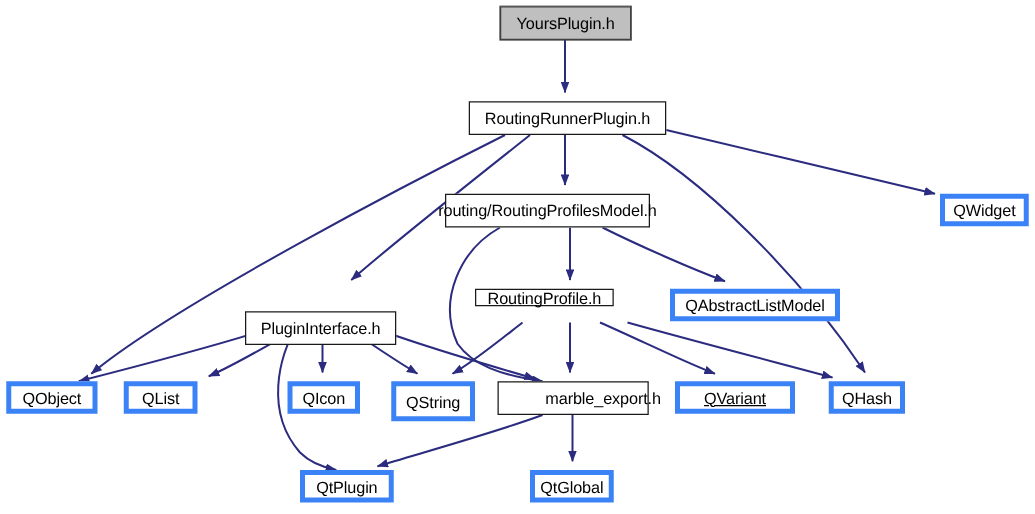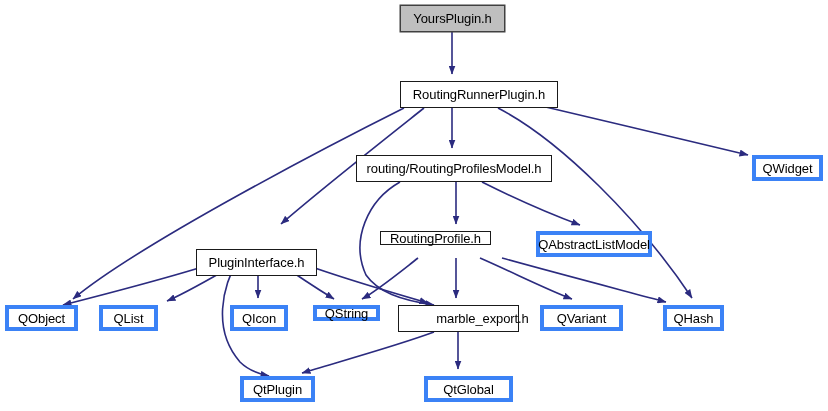--- a/index.html
+++ b/index.html
@@ -86,60 +86,60 @@
         <path d="M239,258 C222,286 212,330 240,362 C248,370 259,374 269,376" fill="none" stroke="#2b2b7f" stroke-width="1.6" marker-end="url(#arrowhead)"></path>
         <path d="M434,332 C396,346 338,362 302,373" fill="none" stroke="#2b2b7f" stroke-width="1.6" marker-end="url(#arrowhead)"></path>
         <path d="M458,332 L458,369" fill="none" stroke="#2b2b7f" stroke-width="1.6" marker-end="url(#arrowhead)"></path>
       </g>
   </svg>
 
   <div id="nodes-layer">
       <div class="gnode style-root" style="left: 400px; top: 5px; width: 105px; height: 27px;">
         <span class="node-label">YoursPlugin.h</span>
       </div>
-      <div class="gnode style-internal" style="left: 375px; top: 81px; width: 158px; height: 27px; margin-left: 25px;">
+      <div class="gnode style-internal" style="left: 375px; top: 81px; width: 158px; height: 27px;">
         <span class="node-label">RoutingRunnerPlugin.h</span>
       </div>
-      <div class="gnode style-internal" style="left: 356px; top: 155px; width: 196px; height: 27px;">
+      <div class="gnode style-internal" style="left: 356px; top: 155px; width: 164px; height: 27px;">
         <span class="node-label">routing/RoutingProfilesModel.h</span>
       </div>
       <div class="gnode style-external" style="left: 752px; top: 155px; width: 71px; height: 26px;">
         <span class="node-label">QWidget</span>
       </div>
       <div class="gnode style-internal" style="left: 196px; top: 249px; width: 121px; height: 27px;">
         <span class="node-label">PluginInterface.h</span>
       </div>
       <div class="gnode style-internal" style="left: 380px; top: 231px; width: 111px; height: 14px;">
         <span class="node-label">RoutingProfile.h</span>
       </div>
-      <div class="gnode style-external" style="left: 536px; top: 231px; width: 116px; height: 26px;">
+      <div class="gnode style-external" style="left: 536px; top: 231px; width: 136px; height: 26px;">
         <span class="node-label">QAbstractListModel</span>
       </div>
       <div class="gnode style-external" style="left: 5px; top: 305px; width: 73px; height: 26px;">
         <span class="node-label">QObject</span>
       </div>
       <div class="gnode style-external" style="left: 99px; top: 305px; width: 59px; height: 26px;">
         <span class="node-label">QList</span>
       </div>
       <div class="gnode style-external" style="left: 230px; top: 305px; width: 58px; height: 26px;">
         <span class="node-label">QIcon</span>
       </div>
-      <div class="gnode style-external" style="left: 313px; top: 305px; width: 67px; height: 16px;">
+      <div class="gnode style-external" style="left: 313px; top: 305px; width: 67px; height: 32px;">
         <span class="node-label">QString</span>
       </div>
       <div class="gnode style-internal" style="left: 398px; top: 305px; width: 121px; height: 27px; padding-left: 48px;">
         <span class="node-label">marble_export.h</span>
       </div>
-      <div class="gnode style-external" style="left: 540px; top: 305px; width: 83px; height: 26px;">
+      <div class="gnode style-external" style="left: 540px; top: 305px; width: 96px; height: 26px; text-decoration: underline;">
         <span class="node-label">QVariant</span>
       </div>
       <div class="gnode style-external" style="left: 663px; top: 305px; width: 61px; height: 26px;">
         <span class="node-label">QHash</span>
       </div>
       <div class="gnode style-external" style="left: 240px; top: 376px; width: 75px; height: 26px;">
         <span class="node-label">QtPlugin</span>
       </div>
-      <div class="gnode style-external" style="left: 424px; top: 376px; width: 89px; height: 26px;">
+      <div class="gnode style-external" style="left: 424px; top: 376px; width: 67px; height: 26px;">
         <span class="node-label">QtGlobal</span>
       </div>
     </div>
 
 </div>
 
 </body></html>

